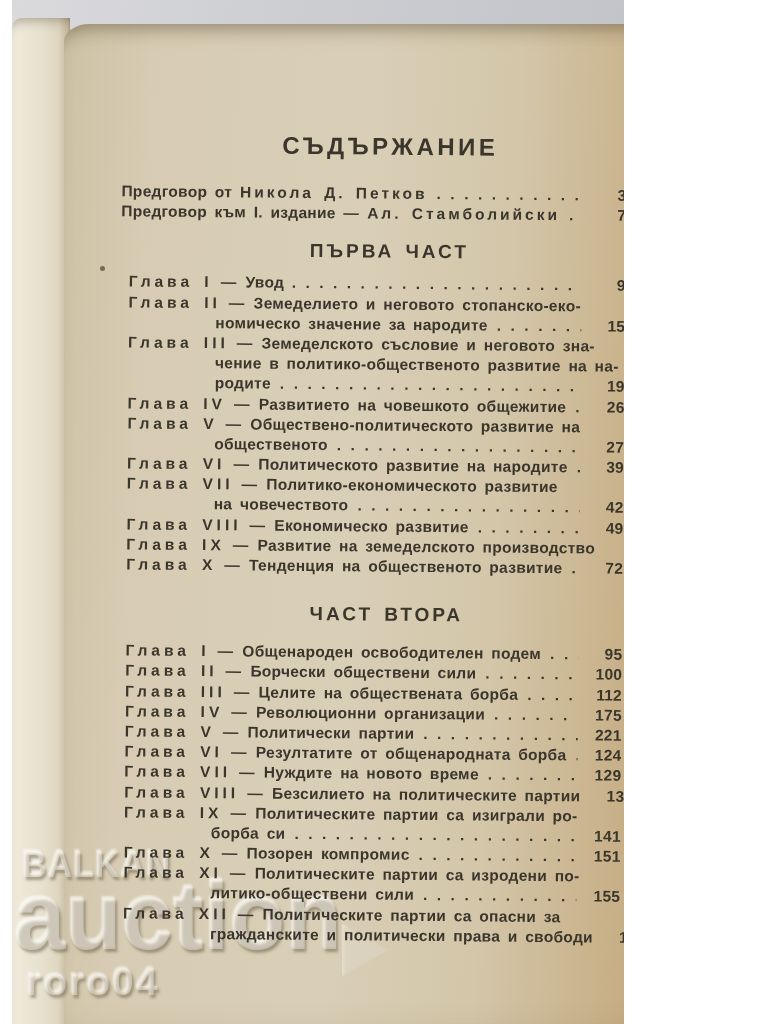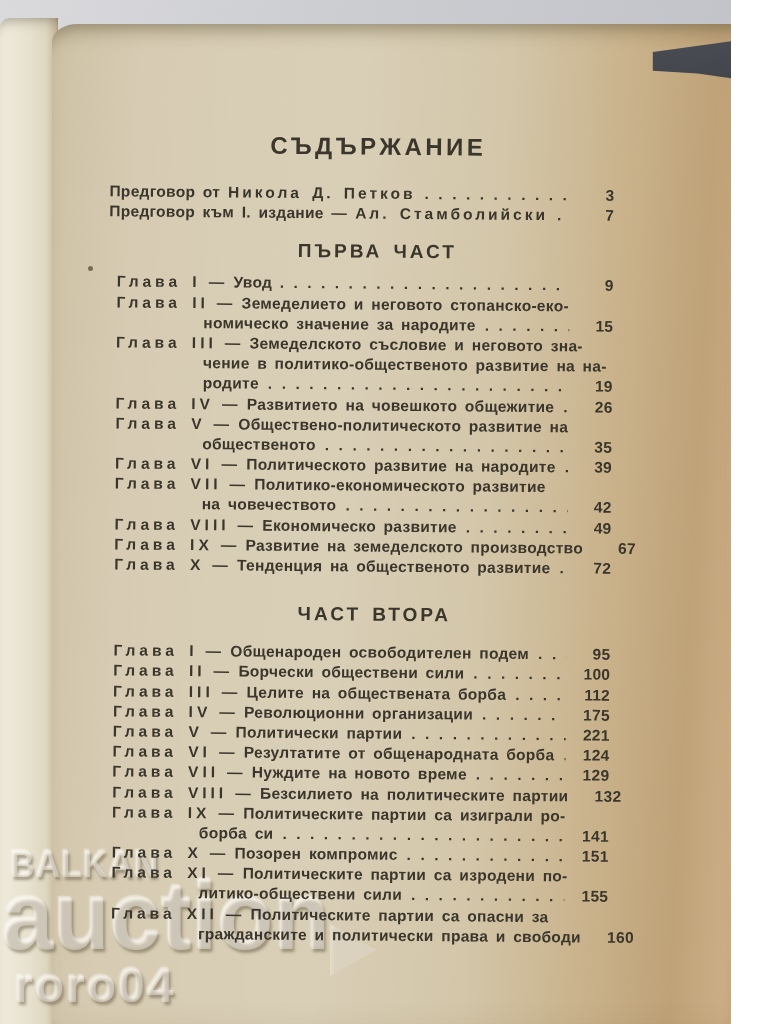--- a/index.html
+++ b/index.html
@@ -1,19 +1,19 @@
 <!DOCTYPE html>
 <html><head>
 <meta charset="utf-8">
 <style>
   html,body { margin:0; padding:0; }
   body { width:768px; height:1024px; font-family:"Liberation Sans", sans-serif; }
 
-  .scene { position:relative; width:731px; height:1024px; overflow:hidden;
-    background:linear-gradient(100deg,#dadadd 0%,#cdced2 35%,#c5c6cb 70%,#bfc0c6 100%); }
+  .scene { position:relative; width:612px; height:1024px; overflow:hidden;
+    background:linear-gradient(100deg,#dadadd 0%,#cdced2 35%,#c5c6cb 70%,#bfc0c6 100%);margin-left:12px; }
 
   
   .left-page { position:absolute; left:0; top:18px; width:58px; height:1006px;
     background:linear-gradient(90deg,#f0ebdc 0%,#e7e1ce 50%,#ded6bf 80%,#c3b699 97%,#a99a7c 100%);
     border-radius:10px 0 0 0;
     box-shadow:inset 0 10px 12px -8px rgba(90,85,70,.5); }
   .gutter-line { position:absolute; left:55px; top:400px; width:2px; height:624px;
     background:linear-gradient(180deg,rgba(105,82,48,.15) 0%,rgba(105,82,48,.65) 45%,rgba(70,52,28,.8) 100%); }
 
   
@@ -51,21 +51,21 @@
   .speck { position:absolute; left:88px; top:266px; width:5px; height:5px; border-radius:50%;
     background:rgba(70,58,42,.65); z-index:3; }
 
   
   .wm { position:absolute; z-index:2; font-weight:bold; line-height:1;
     color:rgba(255,251,240,.42);
     text-shadow:2px 3px 3px rgba(100,88,64,.5), -1px -2px 2px rgba(255,255,255,.55); }
   .wm-balkan { left:10px; top:846px; font-size:37px; letter-spacing:1px;
     transform:scaleX(.92); transform-origin:left; }
   .wm-auction { left:2px; top:868px; font-size:96px; transform:scaleX(.96); transform-origin:left; }
-  .wm-roro { left:14px; top:962px; font-size:48px; letter-spacing:2px; }
+  .wm-roro { left:14px; top:962px; font-size:39px; letter-spacing:2px; }
   .wm-arrow { position:absolute; z-index:2; left:330px; top:924px; width:46px; height:52px;
     background:rgba(255,251,240,.42); clip-path:polygon(0 0, 100% 50%, 0 100%);
     filter:drop-shadow(2px 3px 2px rgba(100,88,64,.5)); }
 </style>
 </head>
 <body>
 
 <div class="scene">
 
   <div class="left-page"></div>
@@ -132,21 +132,21 @@
           <span class="num">26</span>
         </div>
         <div class="line entry-line">
           <span class="chap">Глава V</span>
           <span class="dash">—</span>
           <span class="txt">Обществено-политическото развитие на</span>
         </div>
         <div class="line cont">
           <span class="txt">общественото</span>
           <span class="lead">......................................................................</span>
-          <span class="num">35</span>
+          <span class="num">27</span>
         </div>
         <div class="line entry-line">
           <span class="chap">Глава VI</span>
           <span class="dash">—</span>
           <span class="txt">Политическото развитие на народите</span>
           <span class="lead">......................................................................</span>
           <span class="num">39</span>
         </div>
         <div class="line entry-line">
           <span class="chap">Глава VII</span>

